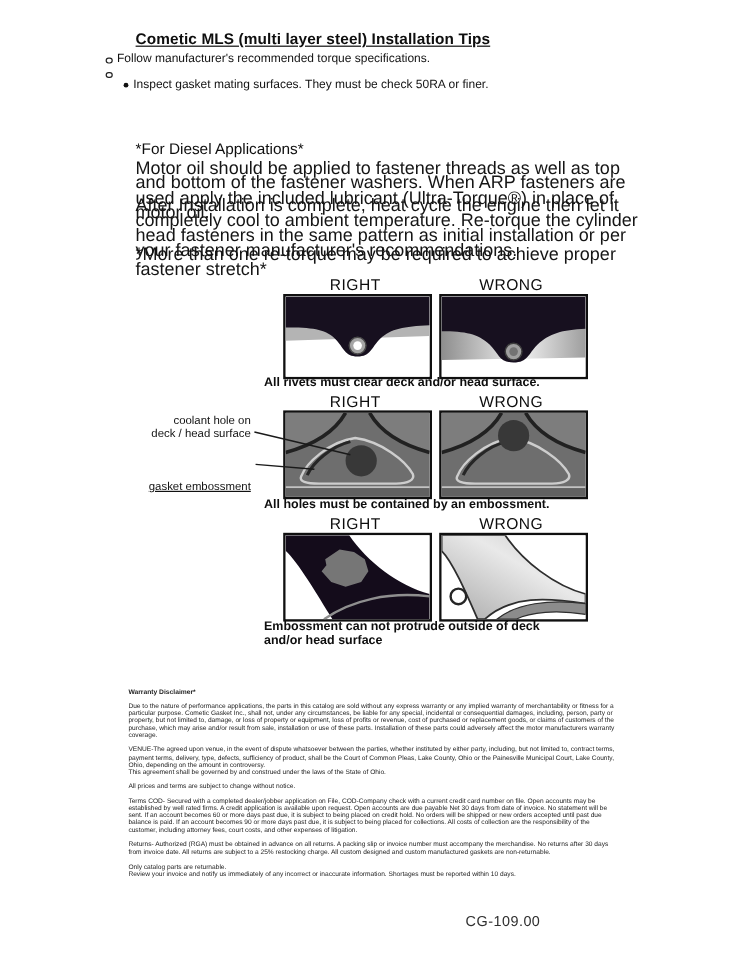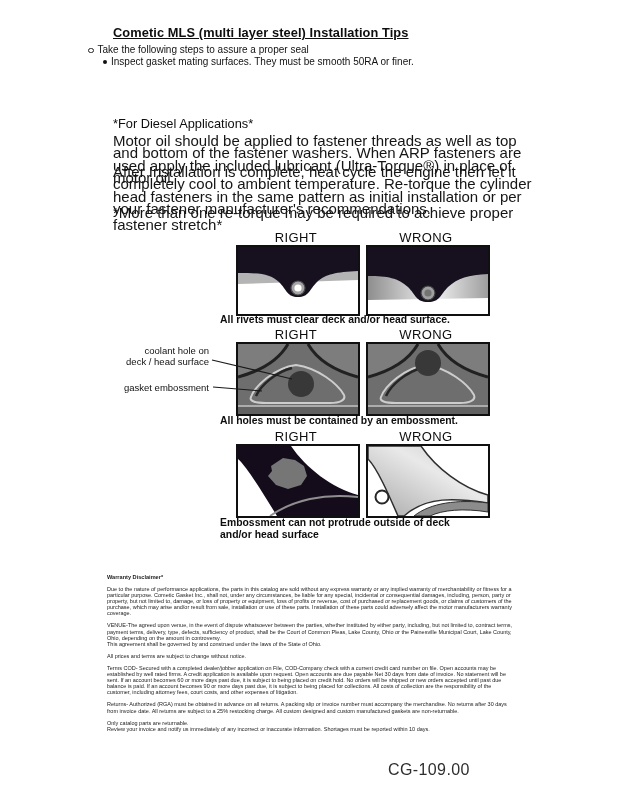--- a/index.html
+++ b/index.html
@@ -35,37 +35,40 @@
   .dbox.tall { height:70px; }
   .caption { position:absolute; left:220px; font-size:10.4px; font-weight:bold; color:#0e0e0e; white-space:pre-line; line-height:12px; }
 
   .callout { position:absolute; left:104px; width:105px; text-align:right; font-size:9.5px; line-height:11px; color:#111; white-space:pre-line; }
   .overlay { position:absolute; left:0; top:0; pointer-events:none; }
 
   .legal { position:absolute; left:107px; top:574px; width:406px; color:#1c1c1c; }
   .legal h4 { margin:0 0 6px 0; font-size:5.6px; font-weight:bold; }
   .legal p { margin:0 0 6px 0; font-size:5.5px; line-height:6.1px; white-space:pre-line; }
 
-  .page-num { position:absolute; left:388px; top:761px; font-size:16px; letter-spacing:0.4px; color:#2e2e2e; }
+  .page-num { position:absolute; left:388px; top:761px; font-size:12px; letter-spacing:0.4px; color:#2e2e2e; }
 </style>
 </head>
 <body>
 
 <div class="page">
 
   <div class="title">Cometic MLS (multi layer steel) Installation Tips</div>
 
   <div class="bullets">
     <div class="bullet-row">
       <span class="marker-open"></span>
-      <span>Take the following steps to assure a proper seal</span>
+      <span>Follow manufacturer's recommended torque specifications.</span>
+    </div>
+    <div class="bullet-row">
+      <span class="marker-open"></span>
     </div>
     <div class="bullet-row sub">
       <span class="marker-fill"></span>
-      <span>Inspect gasket mating surfaces.  They must be smooth 50RA or finer.</span>
+      <span>Inspect gasket mating surfaces.  They must be check 50RA or finer.</span>
     </div>
   </div>
 
   <div class="diesel-h">*For Diesel Applications*</div>
   <div class="bodyp p1">Motor oil should be applied to fastener threads as well as top and bottom of the fastener washers. When ARP fasteners are used apply the included lubricant (Ultra-Torque®) in place of motor oil.</div>
   <div class="bodyp p2">After Installation is complete, heat cycle the engine then let it completely cool to ambient temperature. Re-torque the cylinder head fasteners in the same pattern as initial installation or per your fastener manufacturer's recommendations.</div>
   <div class="bodyp note">*More than one re-torque may be required to achieve proper fastener stretch*</div>
 
   <div>
 
@@ -127,21 +130,21 @@
         <rect y="63" width="120" height="7" fill="#616161"></rect>
         <path d="M13,53 C17,42 36,24 58,21 C80,24 100,40 106,51 C108,56 102,59 92,59 H28 C17,59 11,57 13,53 Z" fill="none" stroke="#cdcdcd" stroke-width="2"></path>
         <path d="M18,52 C23,41 38,28 54,24" stroke="#262626" stroke-width="2.5" fill="none"></path>
         <circle cx="60" cy="19" r="13" fill="#383838"></circle>
       </svg>
     </div>
     <div class="caption" style="top:415px;">All holes must be contained by an embossment.</div>
 
     <div class="callout" style="top:345px;">coolant hole on
 deck / head surface</div>
-    <div class="callout" style="top:382px;">gasket embossment</div>
+    <div class="callout" style="top:400px;text-decoration:underline;">gasket embossment</div>
     <svg class="overlay" width="618" height="800">
       <line x1="212" y1="360" x2="292" y2="379" stroke="#1a1a1a" stroke-width="1.2"></line>
       <line x1="213" y1="387" x2="262" y2="391" stroke="#1a1a1a" stroke-width="1.2"></line>
     </svg>
 
     <div class="rw-label" style="left:236px; top:429px;">RIGHT</div>
     <div class="rw-label" style="left:366px; top:429px;">WRONG</div>
 
     <div class="dbox tall" style="left:236px; top:444px;">
       <svg width="120" height="70" viewBox="0 0 120 70">

